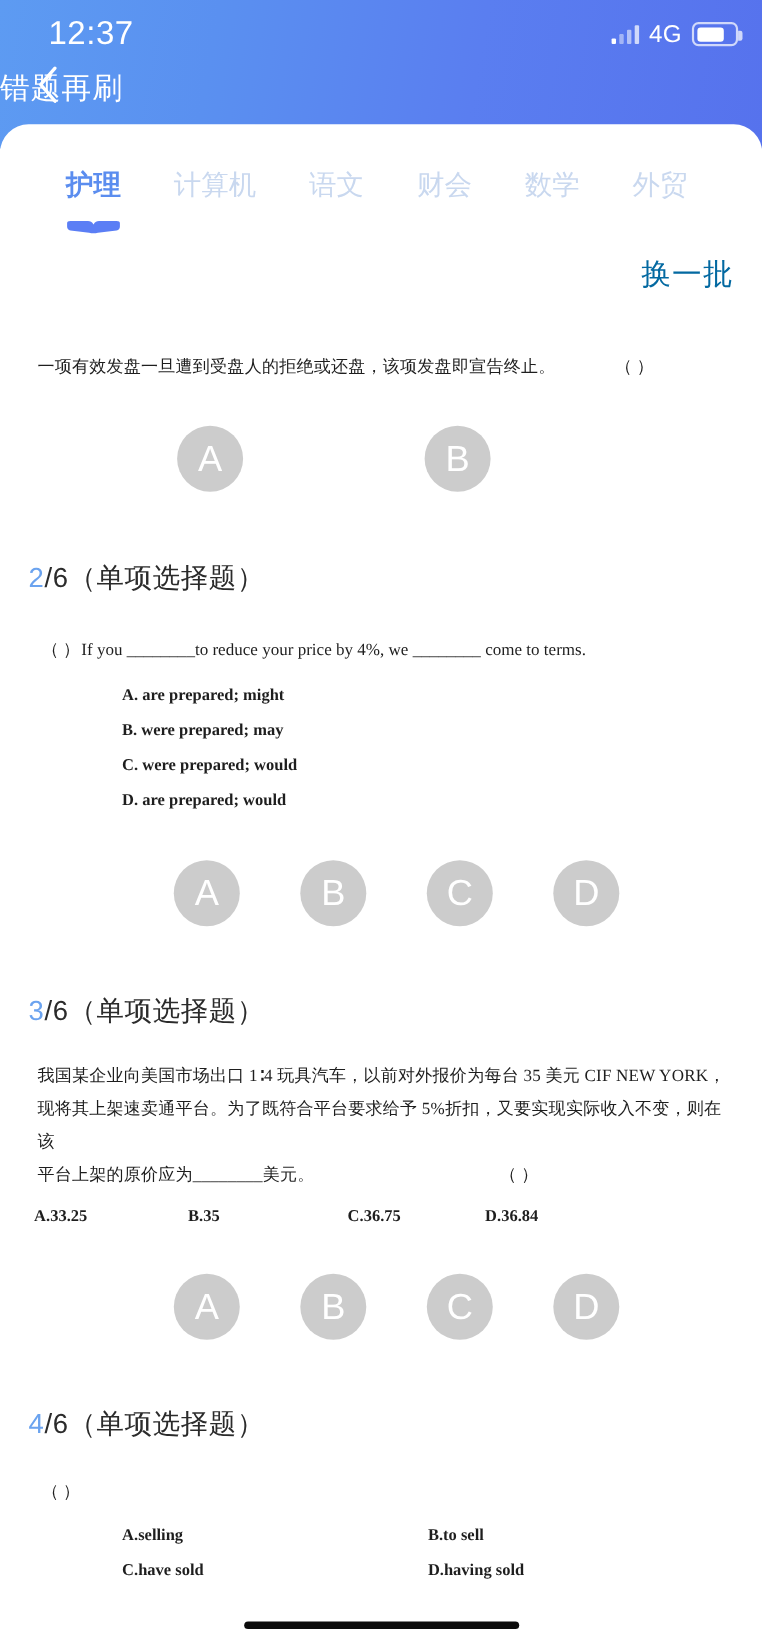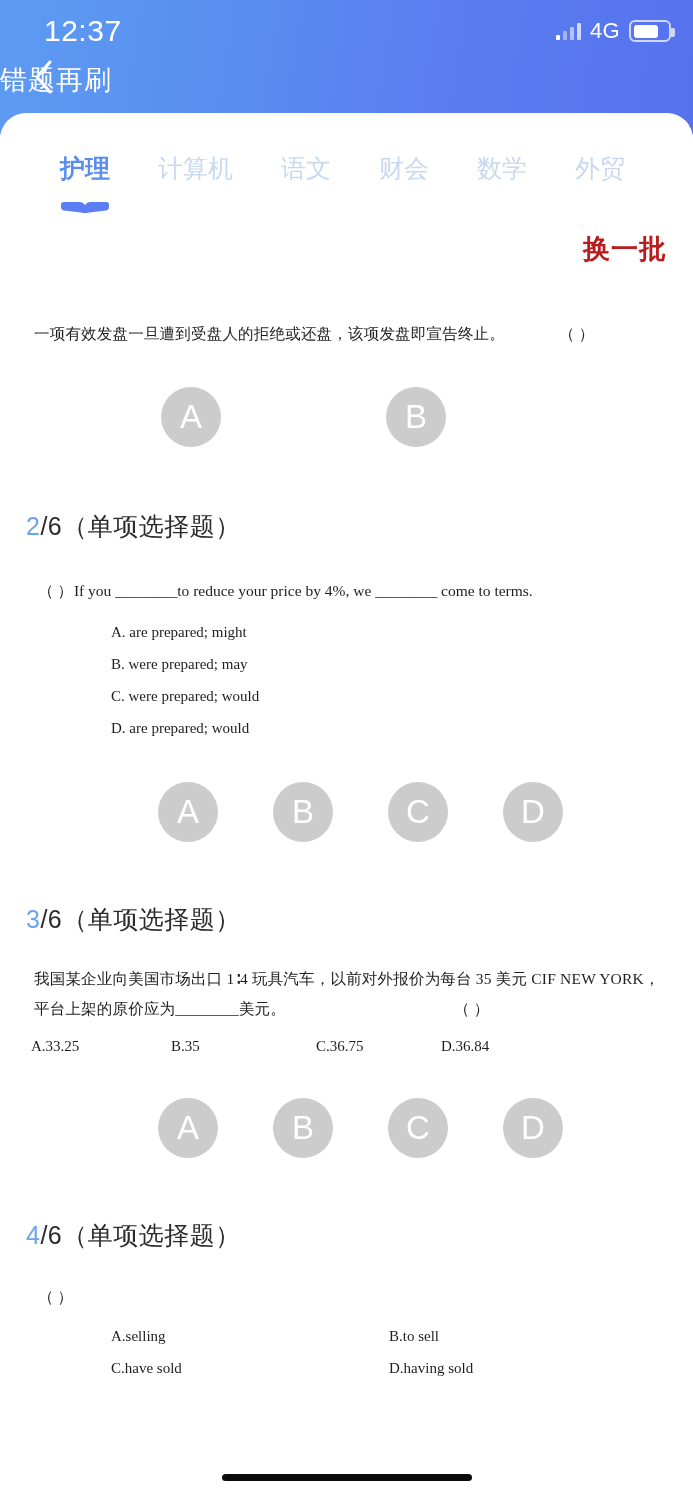--- a/index.html
+++ b/index.html
@@ -76,39 +76,39 @@
   .tab-indicator {
     position:absolute; left:50%; transform:translateX(-50%); top:38px;
     width:52px; height:14px;
   }
 
   
   .refresh-row {
     position:absolute; right:26px; top:118px; width:auto;
   }
   .refresh-link {
-    color:#b91c1c; font-size:27px; font-weight:700; letter-spacing:1px;
+    color:#0369a1; font-size:27px; font-weight:400; letter-spacing:1px;
   }
 
   
   .qlist { position:absolute; left:0; top:165px; width:693px; }
   .question { position:relative; padding:0 26px; }
   .q-head {
     font-size:25px; color:#2b2b2b; font-weight:400; letter-spacing:0.5px;
     line-height:34px; white-space:nowrap;
   }
   .q-head .qnum { color:#6ba3ef; }
   .q-body {
     font-family:"Liberation Serif","DejaVu Serif",serif;
     color:#1e1e1e; font-size:15.5px; line-height:30px;
   }
   .q-body.cn { font-size:15.5px; letter-spacing:.2px; }
   .opt-line {
     font-family:"Liberation Serif","DejaVu Serif",serif;
-    color:#1e1e1e; font-size:15px; line-height:32px;
+    color:#1e1e1e; font-size:15px; line-height:32px;font-weight:bold;
   }
   .opt-grid2 { display:flex; }
   .opt-grid2 > div { width:50%; }
   .opt-row-inline { display:flex; }
 
   .circles { display:flex; height:62px; }
   .circle {
     width:60px; height:60px; border-radius:50%; background:#cccccc;
     color:#ffffff; font-size:33px; font-weight:400;
     display:flex; align-items:center; justify-content:center;
@@ -233,20 +233,21 @@
         </div>
       </div>
 
       <div class="question" style="padding-top:58px;">
         <div class="q-head">
           <span class="qnum">3</span><span>/6（单项选择题）</span>
         </div>
         <div style="height:28px;"></div>
         <div style="padding-left:8px;">
           <div class="q-body cn">我国某企业向美国市场出口 1∶4 玩具汽车，以前对外报价为每台 35 美元 CIF NEW YORK，</div>
+          <div class="q-body cn">现将其上架速卖通平台。为了既符合平台要求给予 5%折扣，又要实现实际收入不变，则在该</div>
           <div class="opt-row-inline">
             <div class="q-body cn">平台上架的原价应为________美元。</div>
             <div class="q-body cn" style="margin-left:168px;">（      ）</div>
           </div>
         </div>
         <div style="height:6px;"></div>
         <div class="opt-row-inline" style="padding-left:5px;">
           <div class="opt-line" style="width:140px;">A.33.25</div>
           <div class="opt-line" style="width:145px;">B.35</div>
           <div class="opt-line" style="width:125px;">C.36.75</div>

